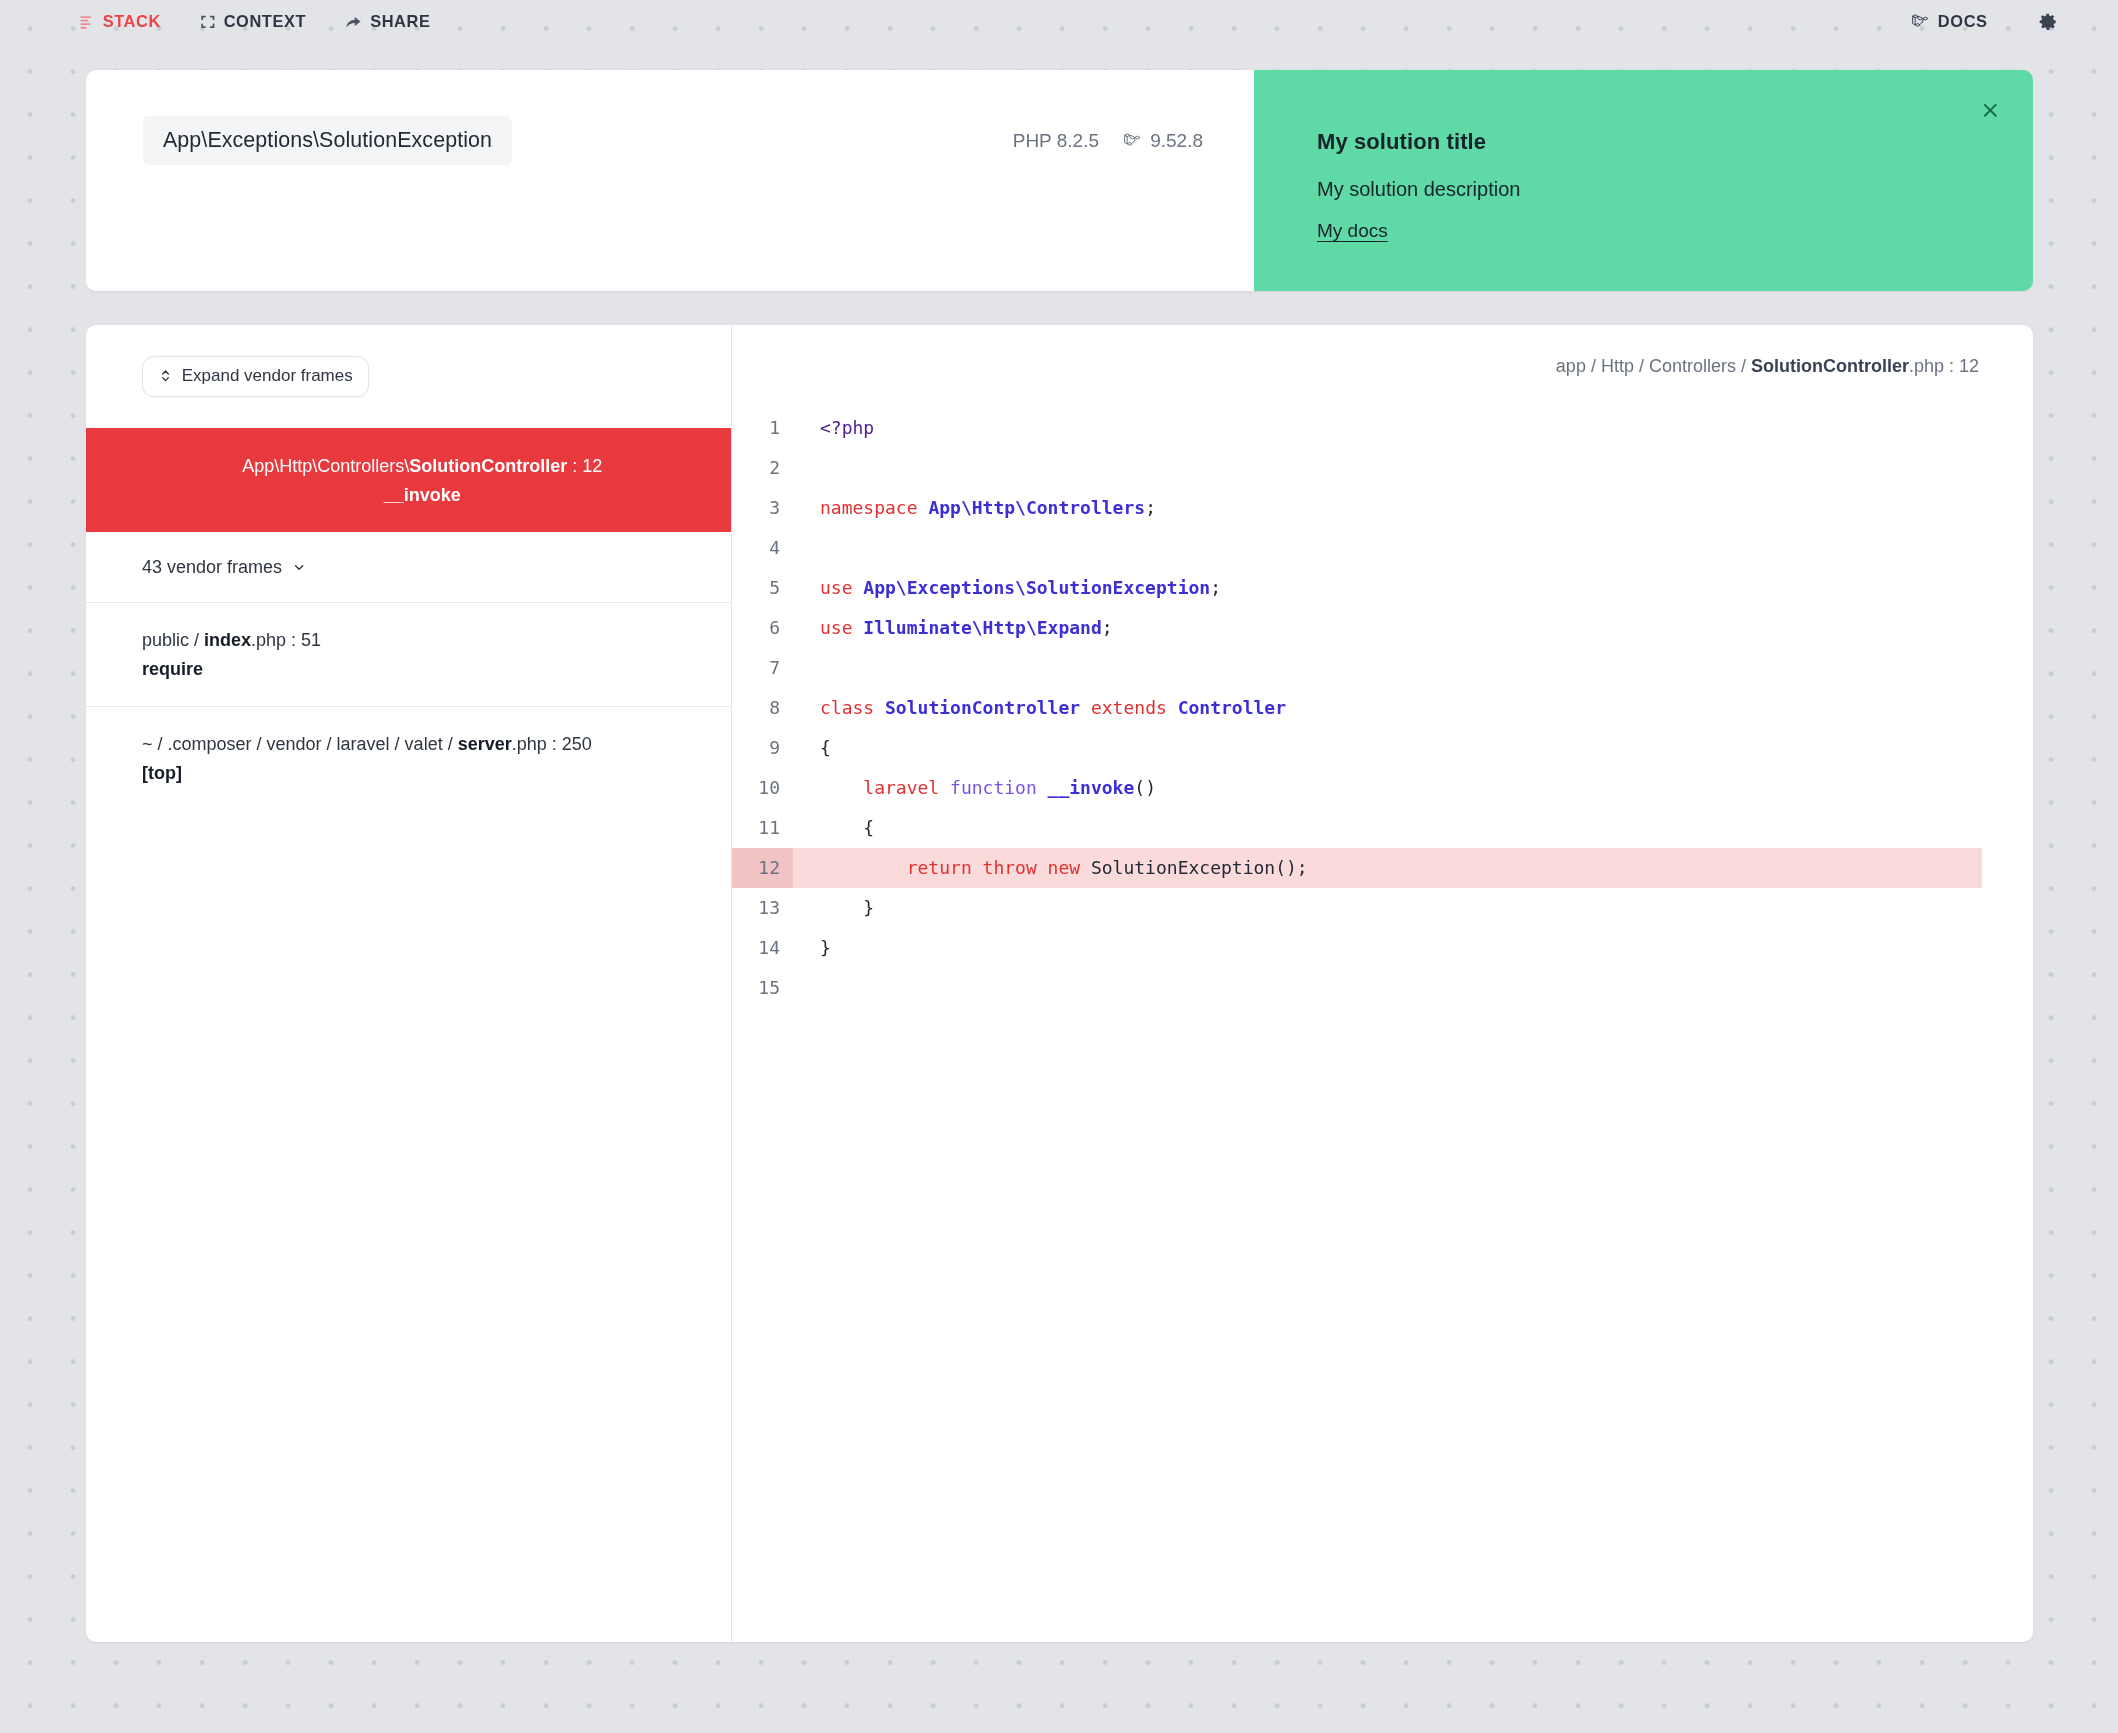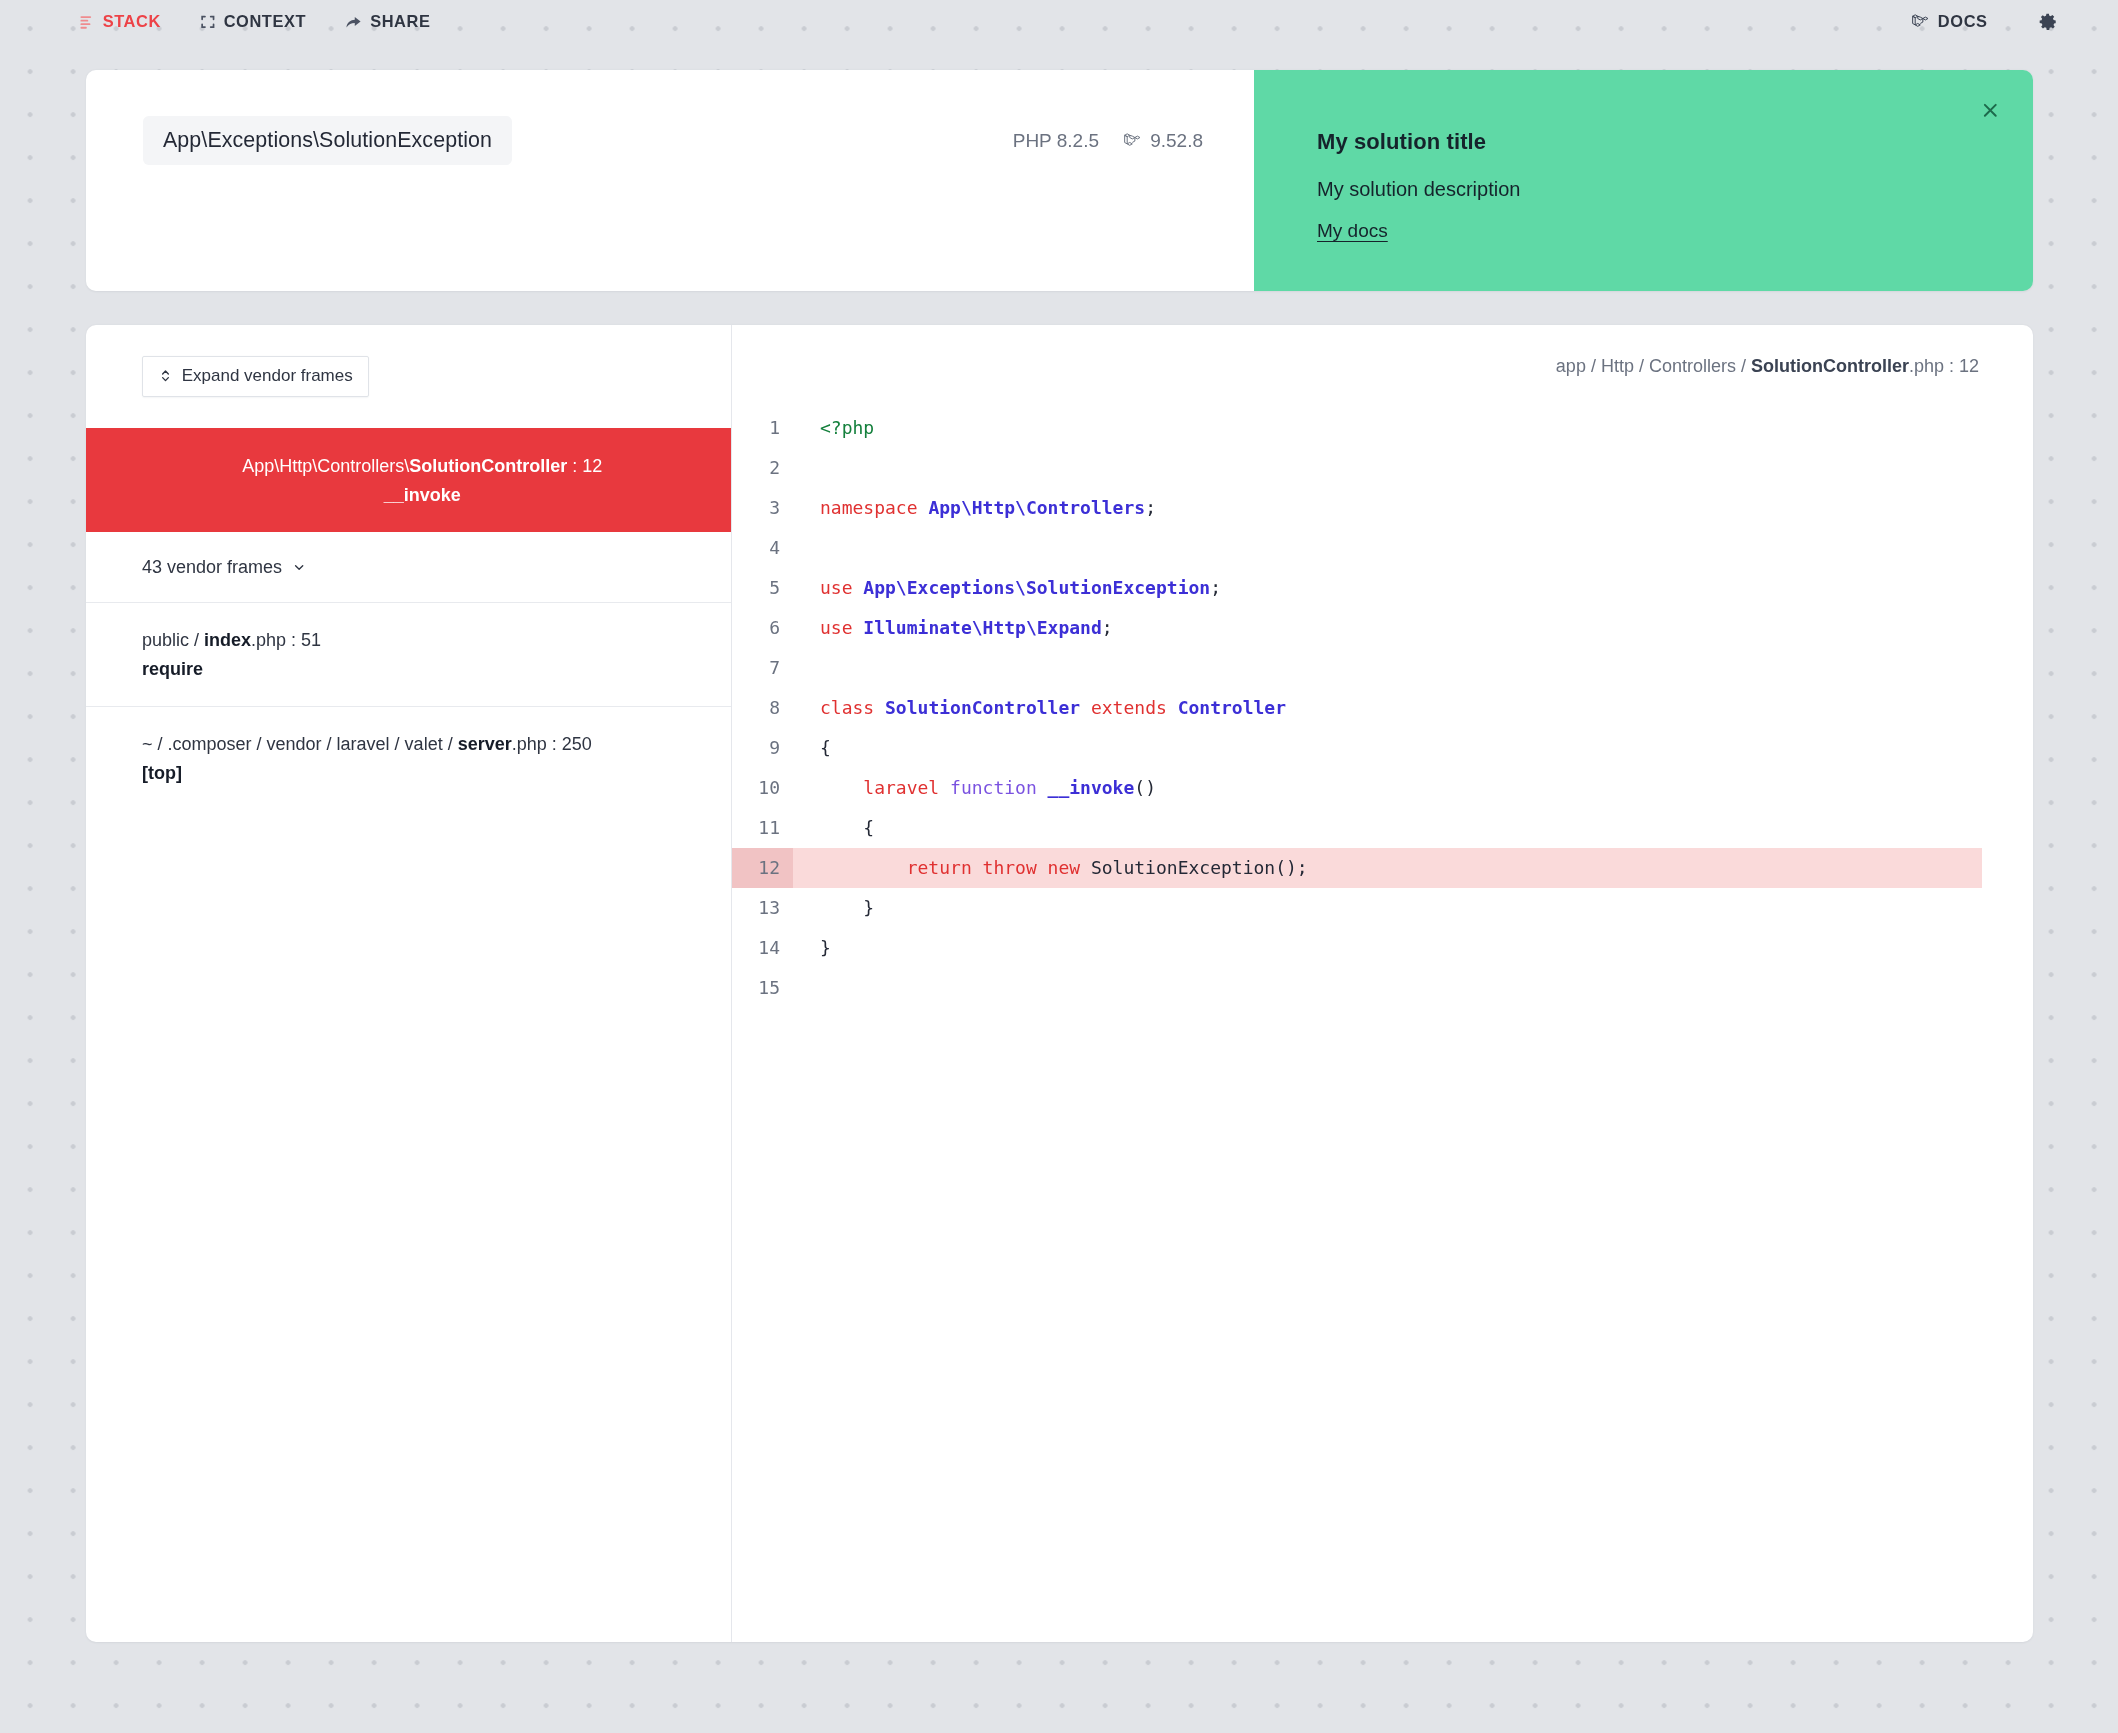--- a/index.html
+++ b/index.html
@@ -136,21 +136,21 @@
     width: 646px;
     flex: 0 0 646px;
     border-right: 0.7px solid #e5e7ec;
   }
   .expand-bar { padding: 31px 0 31px 56px; }
   .expand-btn {
     display: inline-flex;
     align-items: center;
     gap: 10px;
     border: 0.7px solid #e0e3e8;
-    border-radius: 2px;
+    border-radius: 12px;
     background: #fff;
     padding: 9.3px 15.7px;
     font-size: 17px;
     color: #2f3542;
     cursor: pointer;
     box-shadow: 0 0.7px 1.4px rgba(40,50,70,0.05);
   }
 
   .frame {
     padding: 24px 28.6px 24px 56px;
@@ -213,21 +213,21 @@
     line-height: 40px;
     white-space: pre;
     color: #242936;
   }
   .code-row.hl .ln { background: #f1c3c4; }
   .code-row.hl .code-text { background: #fadada; }
 
   .k-red    { color: #e03131; }
   .k-purple { color: #7a52e0; }
   .k-blue   { color: #3c2fd6; font-weight: 700; }
-  .k-php    { color: #15803d; }
+  .k-php    { color: #4c1d95; }
   .k-plain  { color: #242936; }
 </style>
 </head>
 <body>
 
 <div class="topnav">
   <div class="nav-left">
 
     <div class="nav-item active">
       <span class="ico">

